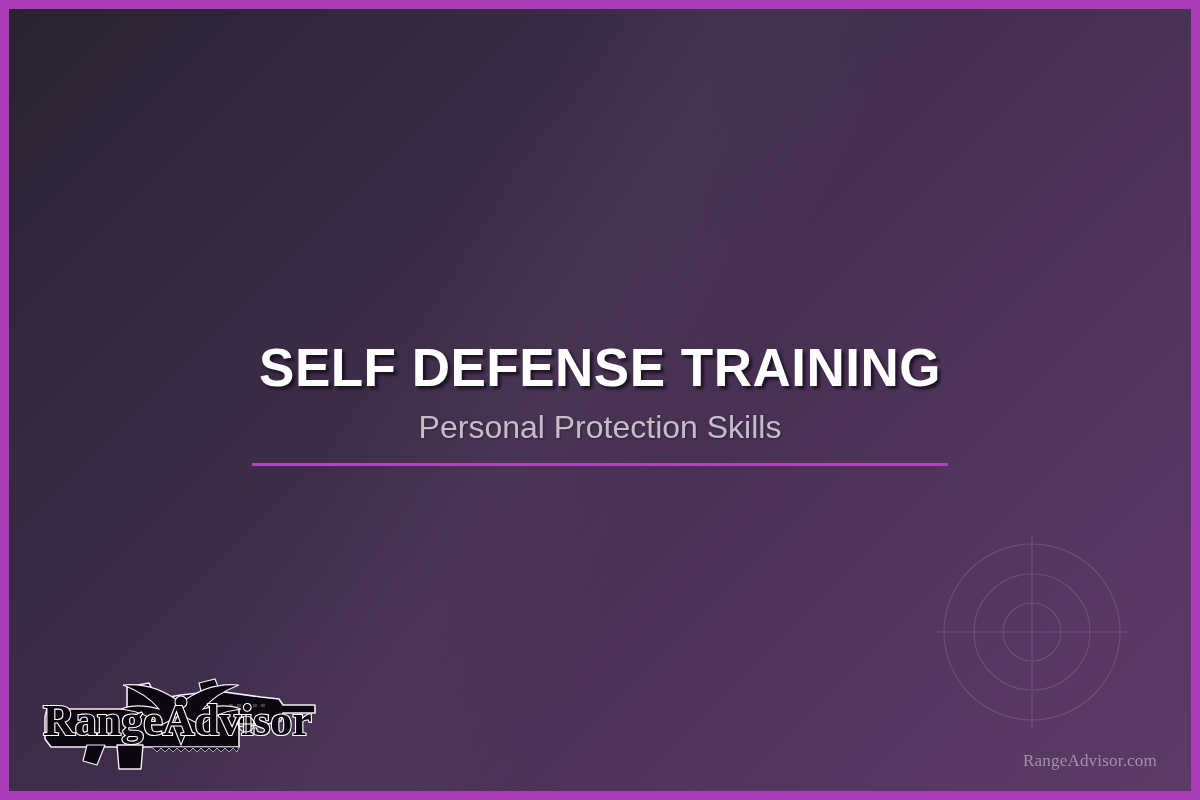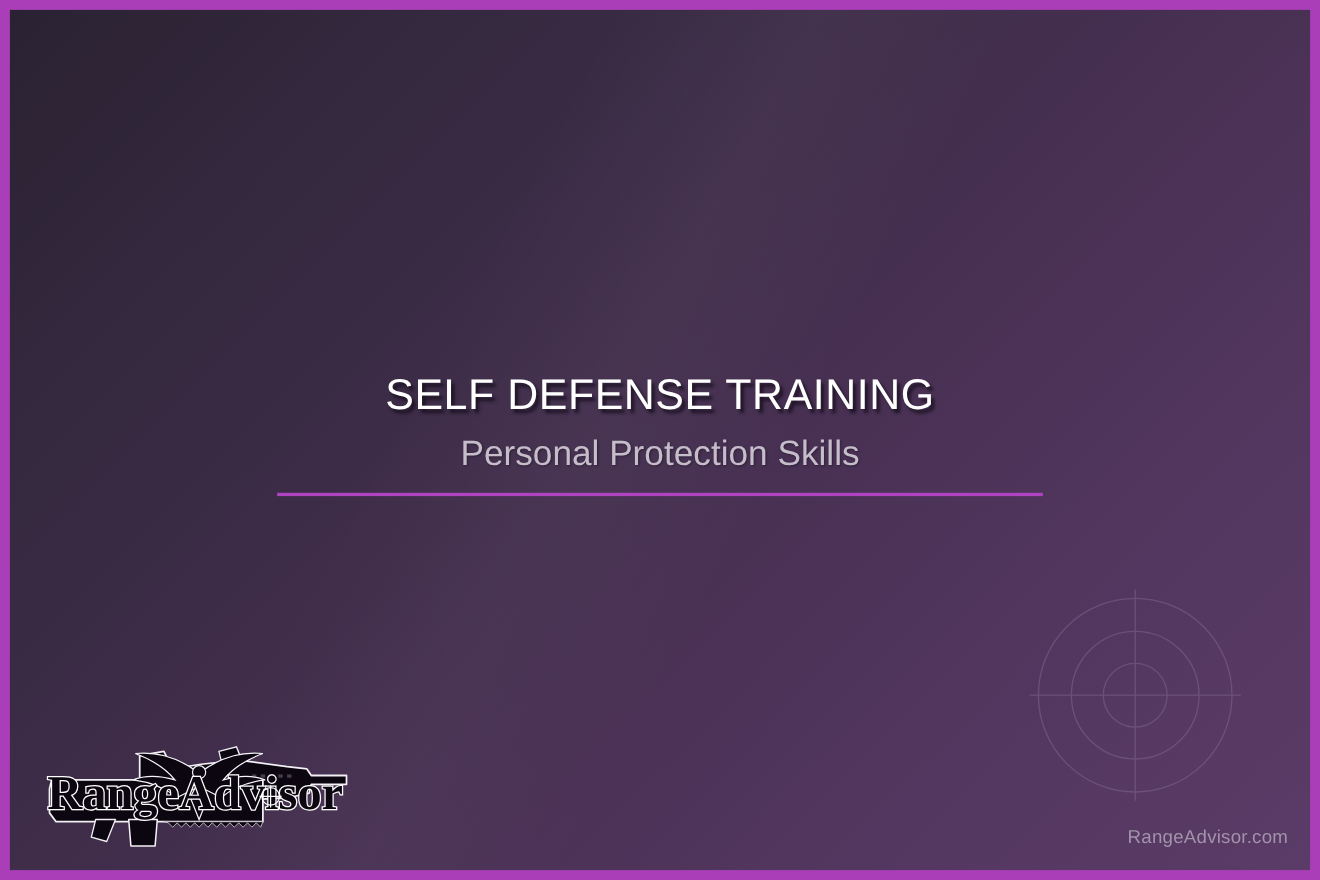--- a/index.html
+++ b/index.html
@@ -62,22 +62,22 @@
   
   #title-block {
     position: absolute;
     left: 0;
     top: 330px;
     width: 100%;
     text-align: center;
   }
   #slide-title {
     margin: 0;
-    font-size: 39px;
-    font-weight: normal;
+    font-size: 53px;
+    font-weight: bold;
     letter-spacing: 0.5px;
     line-height: 1.08;
     color: #ffffff;
     text-shadow: 3px 3px 3px rgba(18,10,24,0.78);
   }
   #slide-subtitle {
     margin: 14px 0 0 0;
     font-size: 32px;
     font-weight: normal;
     color: #c6bdca;
@@ -87,25 +87,26 @@
   #title-divider {
     width: 696px;
     height: 3px;
     margin: 18px auto 0 auto;
     background: #b044c0;
   }
 
   
   #footer-url {
     position: absolute;
-    right: 20px;
+    right: 34px;
     bottom: 20px;
     font-size: 17px;
     color: #a193a9;
     letter-spacing: 0.2px;
+    font-family: Liberation Serif, serif;
   }
 
   
   #brand-logo {
     position: absolute;
     left: 22px;
     bottom: 18px;
     width: 286px;
     height: 104px;
   }

